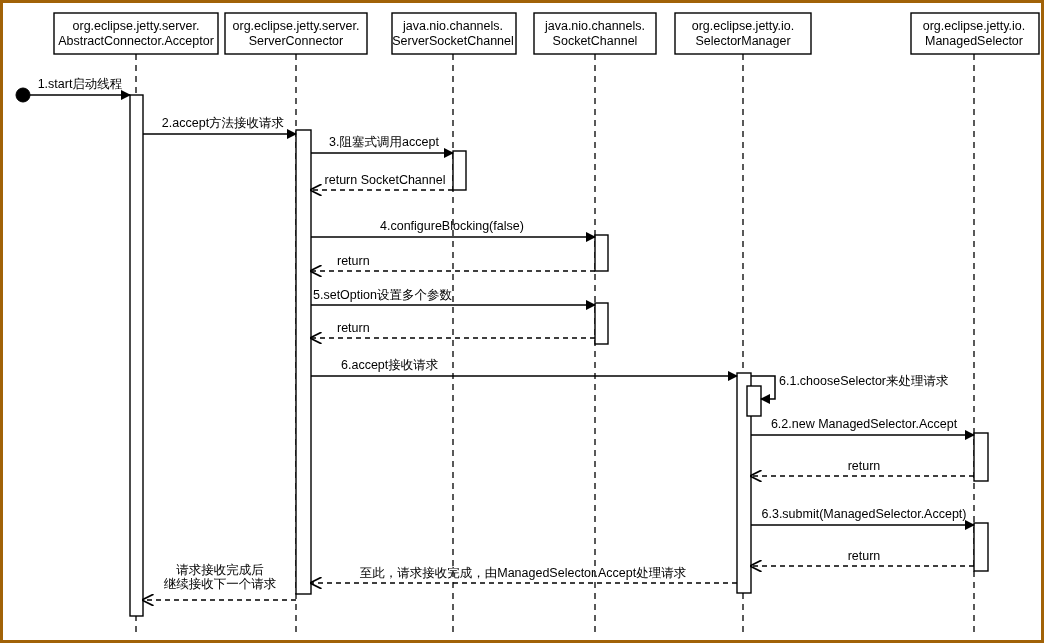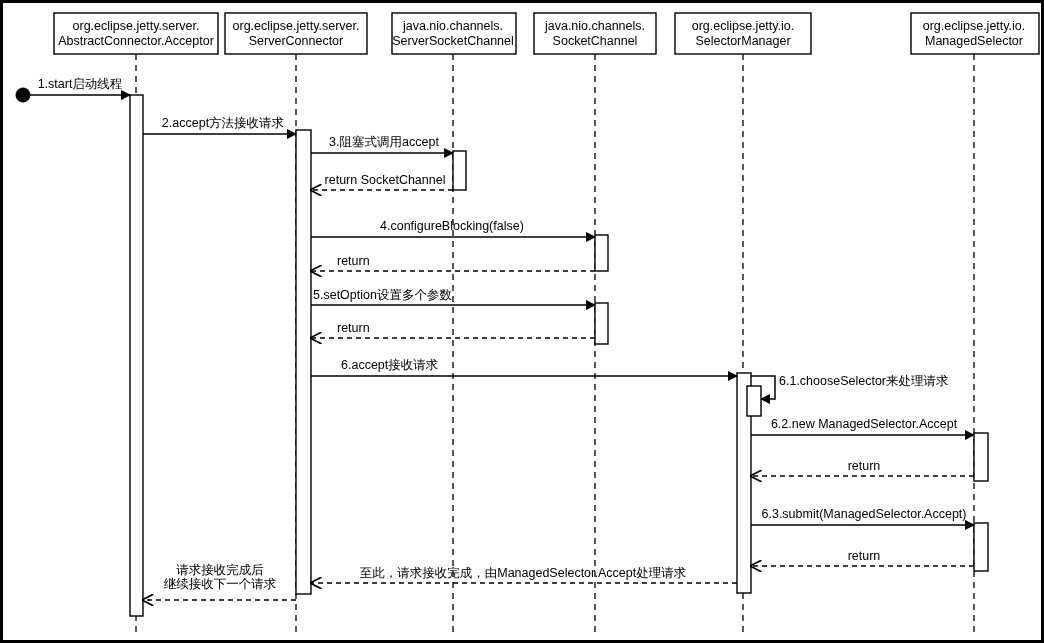--- a/index.html
+++ b/index.html
@@ -9,21 +9,21 @@
   }
   body {
     font-family: "Liberation Sans", "DejaVu Sans", sans-serif;
   }
   #canvas {
     position: relative;
     width: 1044px;
     height: 643px;
     background: #ffffff;
     box-sizing: border-box;
-    border: 3px solid #000000;
+    border: 3px solid #a16207;
     overflow: hidden;
   }
   svg#diagram {
     position: absolute;
     left: 0;
     top: 0;
     width: 1044px;
     height: 643px;
     display: block;
   }

